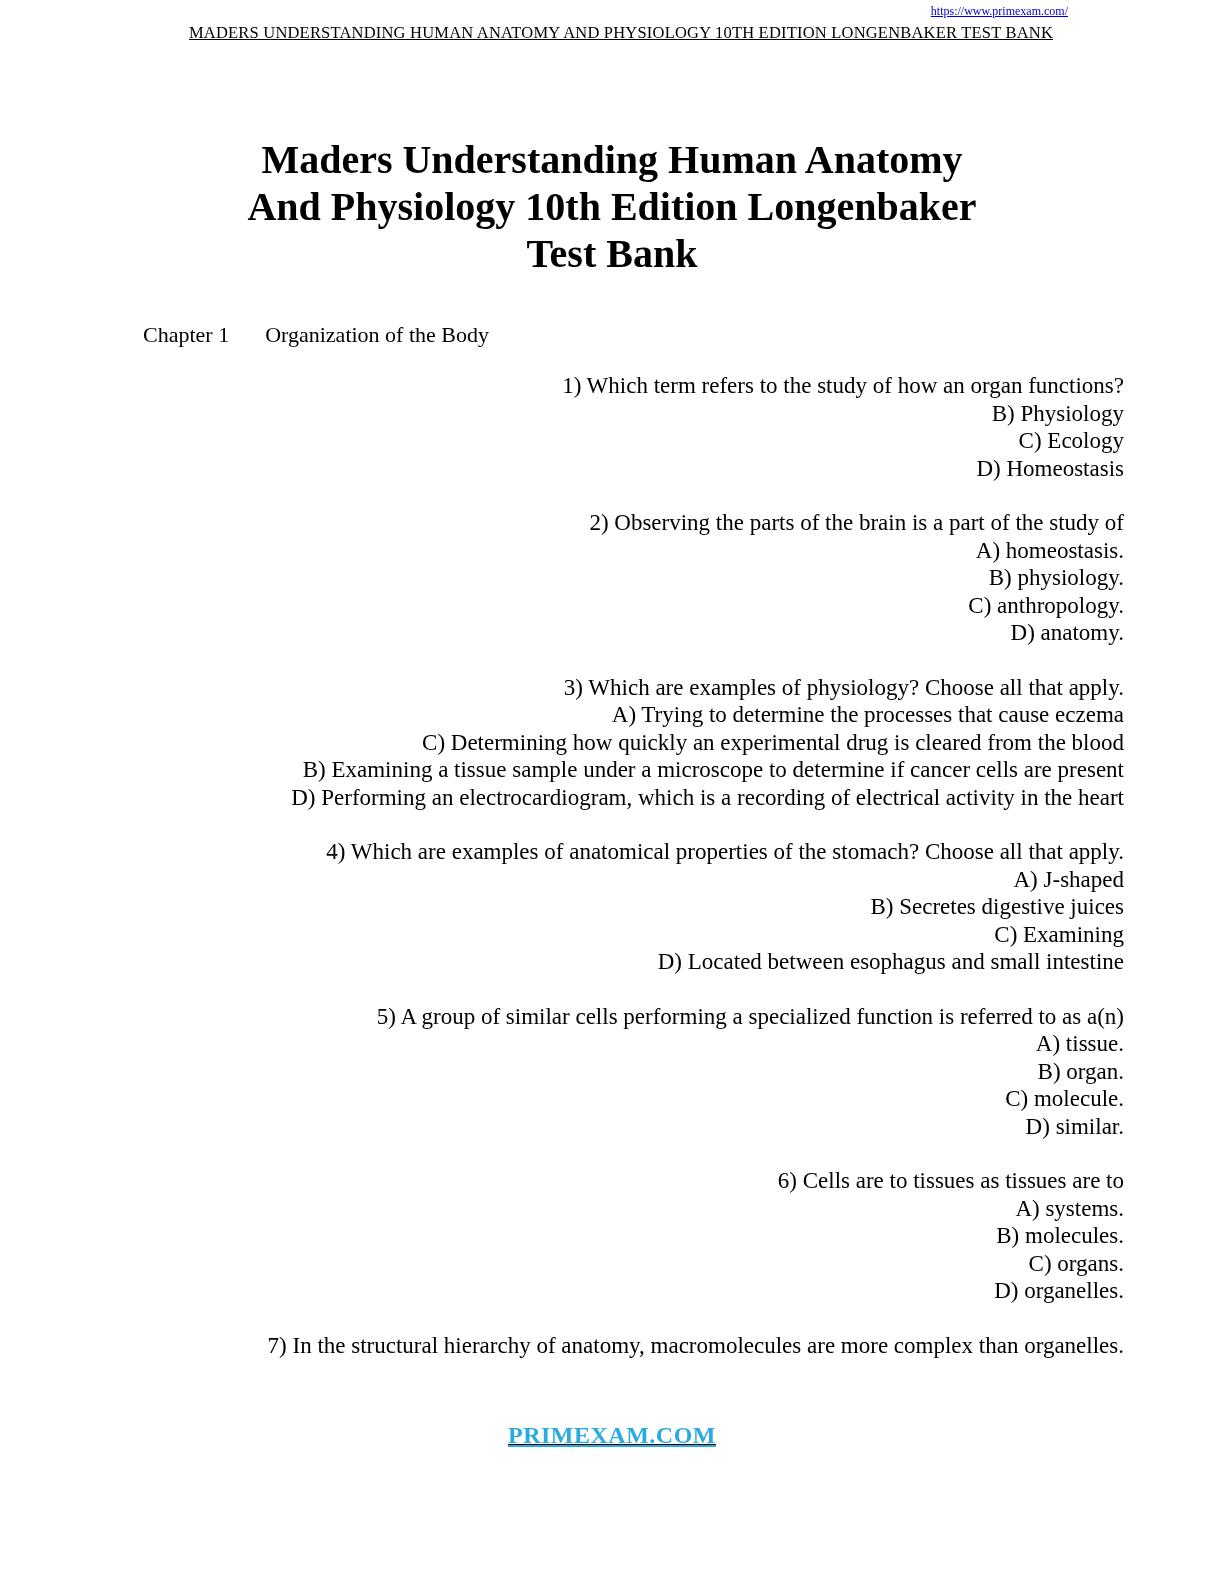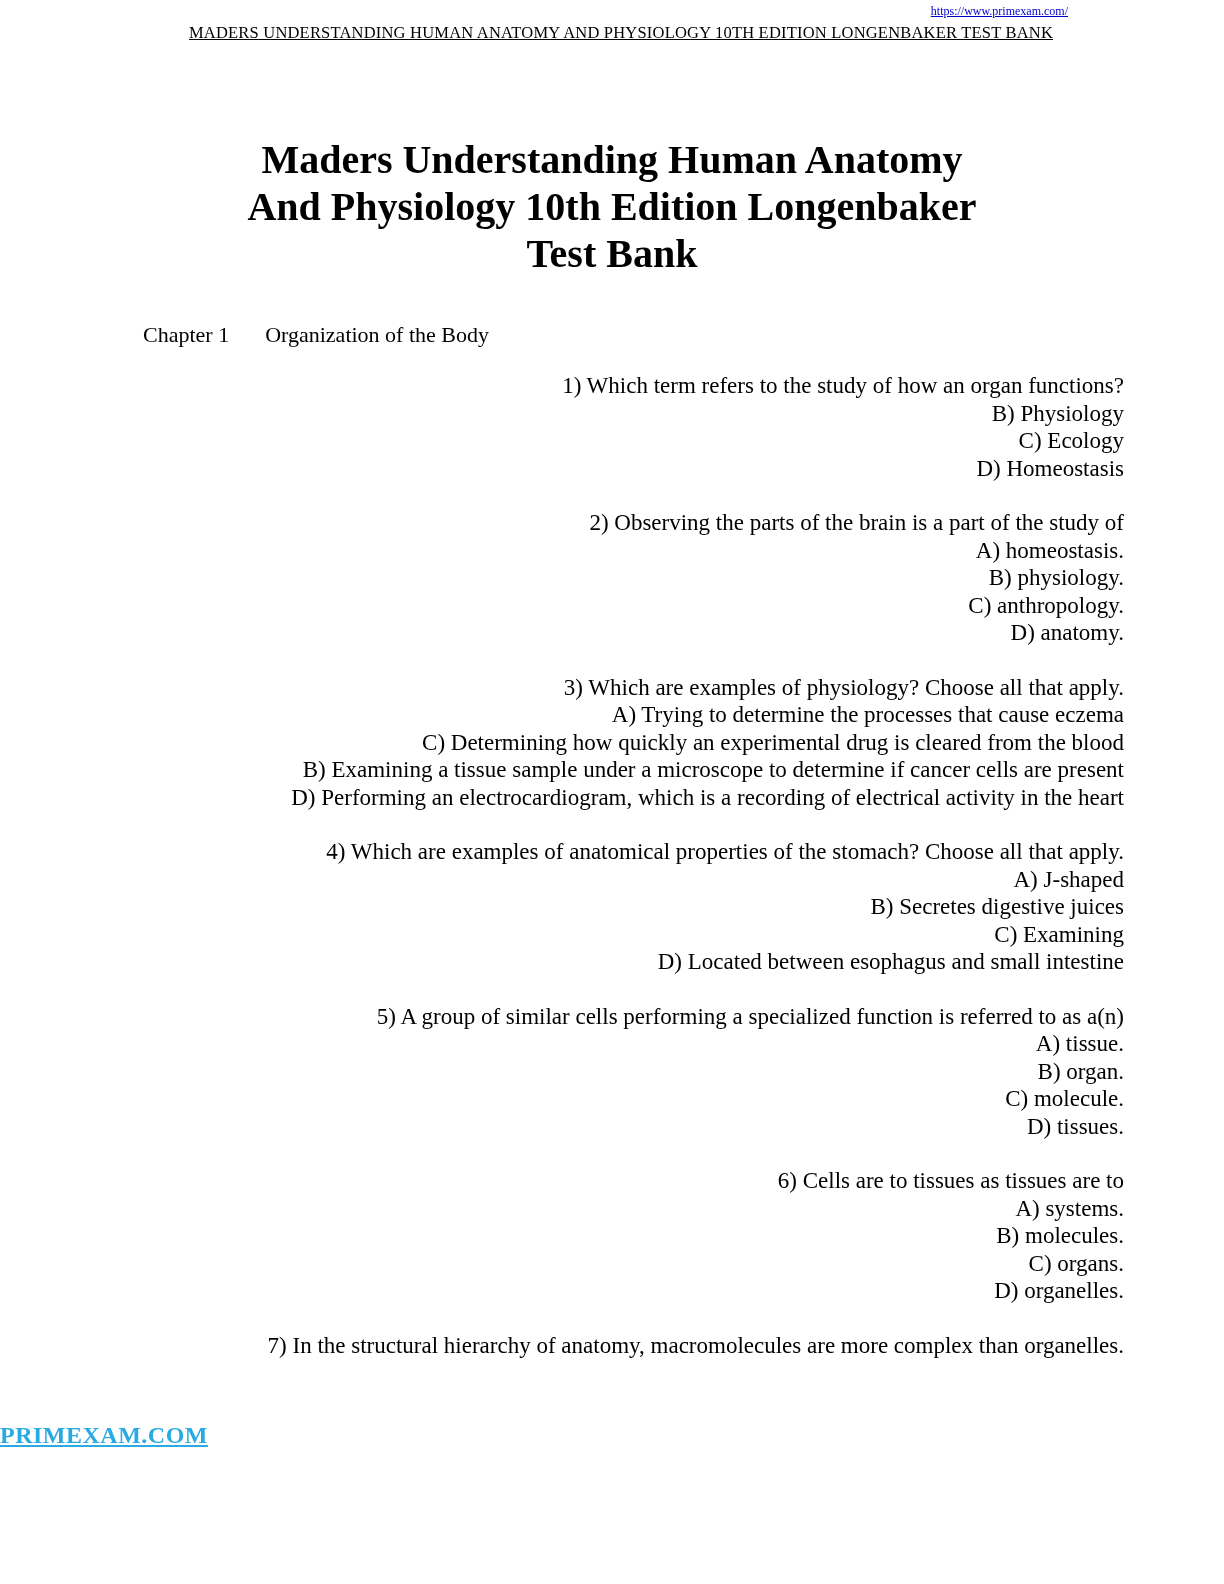--- a/index.html
+++ b/index.html
@@ -64,20 +64,22 @@
     line-height: 27.5px;
     text-align: right;
   }
   .question { margin-bottom: 27px; }
   .question:last-child { margin-bottom: 0; }
   .footer-wrap {
     position: absolute;
     top: 1422px;
     left: 0;
     right: 0;
+    text-align: center;
+    text-decoration: underline;
   }
   .footer-url {
     font-size: 24px;
     font-weight: bold;
     color: #29abe2;
     text-decoration: underline;
     cursor: pointer;
     letter-spacing: 0.5px;
   }
 </style>
@@ -131,21 +133,21 @@
       <div class="opt">B) Secretes digestive juices</div>
       <div class="opt">C) Examining</div>
       <div class="opt">D) Located between esophagus and small intestine</div>
     </div>
 
     <div class="question">
       <div class="q-line">5) A group of similar cells performing a specialized function is referred to as a(n)</div>
       <div class="opt">A) tissue.</div>
       <div class="opt">B) organ.</div>
       <div class="opt">C) molecule.</div>
-      <div class="opt">D) tissues.</div>
+      <div class="opt">D) similar.</div>
     </div>
 
     <div class="question">
       <div class="q-line">6) Cells are to tissues as tissues are to</div>
       <div class="opt">A) systems.</div>
       <div class="opt">B) molecules.</div>
       <div class="opt">C) organs.</div>
       <div class="opt">D) organelles.</div>
     </div>
 

